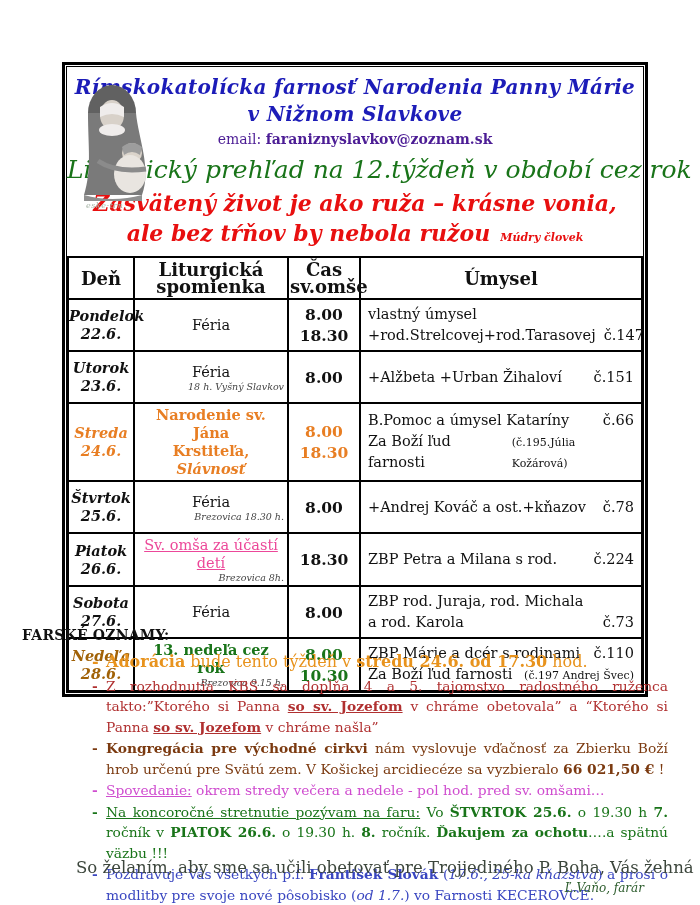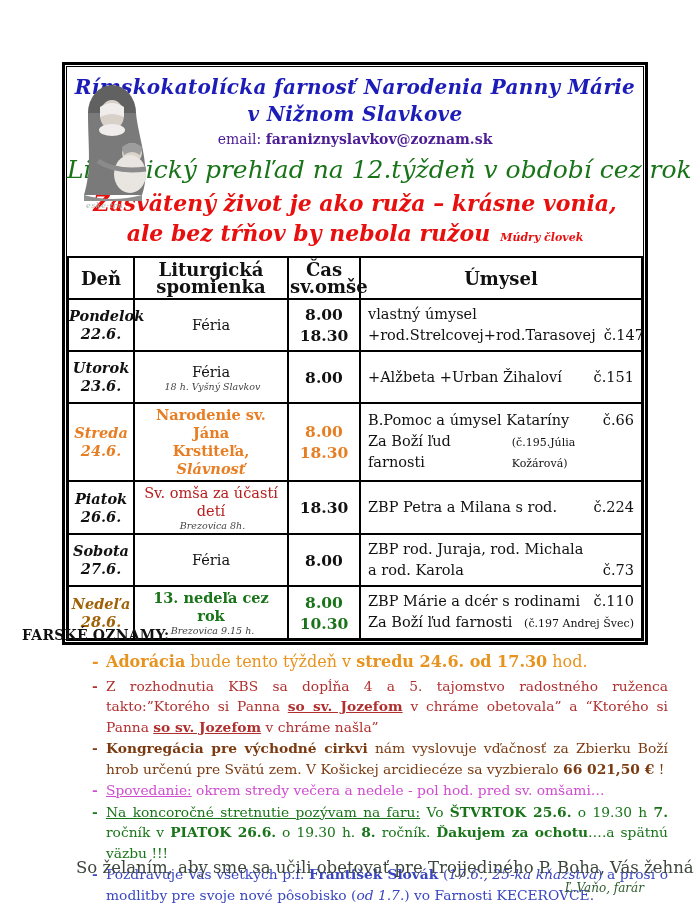--- a/index.html
+++ b/index.html
@@ -25,21 +25,21 @@
   .q-attr { font-size:11px; margin-left:10px; font-weight:bold; }
 
   
   table { width:100%; border-collapse:collapse; margin-top:3px; table-layout:fixed; }
   th, td { border:2px solid #000; }
   thead tr { height:42px; }
   tbody tr { height:52px; }
   th { font-size:18px; line-height:17px; padding:3px 1px; vertical-align:middle; }
   td.day { text-align:center; font-weight:bold; font-style:italic; font-size:14.5px; line-height:18px; vertical-align:middle; }
   td.mem { text-align:center; font-size:14.5px; line-height:18px; vertical-align:middle; padding:2px 3px; }
-  .mem-note { font-size:9.5px; font-style:italic; color:#444; text-align:center; line-height:10px; margin:1px 0 0 3px; font-weight:normal; }
+  .mem-note { font-size:9.5px; font-style:italic; color:#444; text-align:right; line-height:10px; margin:1px 0 0 3px; font-weight:normal; }
   td.time { text-align:center; font-weight:bold; font-size:15.5px; line-height:21px; vertical-align:middle; }
   td.intent { font-size:14.5px; vertical-align:middle; padding:2px 7px;margin-top:16px; }
   .int-line { display:flex; justify-content:space-between; align-items:baseline; line-height:21px; }
   .int-small { font-size:11px; }
   .int-ref { margin-left:8px; }
 
   
   .ann { position:absolute; left:22px; top:627px; width:646px; }
   .ann-label { font-weight:bold; font-size:14px; color:#111; letter-spacing:0.2px; }
   .ann-items { margin-top:9px; }
@@ -169,25 +169,44 @@
                 <span class="int-ref">č.66</span>
               </div>
               <div class="int-line">
                 <span>Za Boží ľud farnosti</span>
                 <span class="int-small">(č.195.Júlia Kožárová)</span>
               </div>
             </td>
           </tr>
           <tr>
             <td class="day" style="color: rgb(17, 17, 17);">
+              <div>Štvrtok</div>
+              <div>25.6.</div>
+            </td>
+            <td class="mem">
+              <div class="mem-main" style="color: rgb(17, 17, 17);"><span>Féria</span></div>
+              <div class="mem-note">Brezovica 18.30 h.</div>
+            </td>
+            <td class="time" style="color: rgb(17, 17, 17);">
+              <div>8.00</div>
+            </td>
+            <td class="intent">
+              <div class="int-line">
+                <span>+Andrej Kováč a ost.+kňazov</span>
+                <span class="int-ref">č.78</span>
+              </div>
+            </td>
+          </tr>
+          <tr>
+            <td class="day" style="color: rgb(17, 17, 17);">
               <div>Piatok</div>
               <div>26.6.</div>
             </td>
             <td class="mem">
-              <div class="mem-main" style="color: #b91c1c;"><span>Sv. omša za účastí detí</span></div>
+              <div class="mem-main" style="color: #ec4899; text-decoration: underline;"><span>Sv. omša za účastí detí</span></div>
               <div class="mem-note">Brezovica 8h.</div>
             </td>
             <td class="time" style="color: rgb(17, 17, 17);">
               <div>18.30</div>
             </td>
             <td class="intent">
               <div class="int-line">
                 <span>ZBP Petra a Milana s rod.</span>
                 <span class="int-ref">č.224</span>
               </div>

